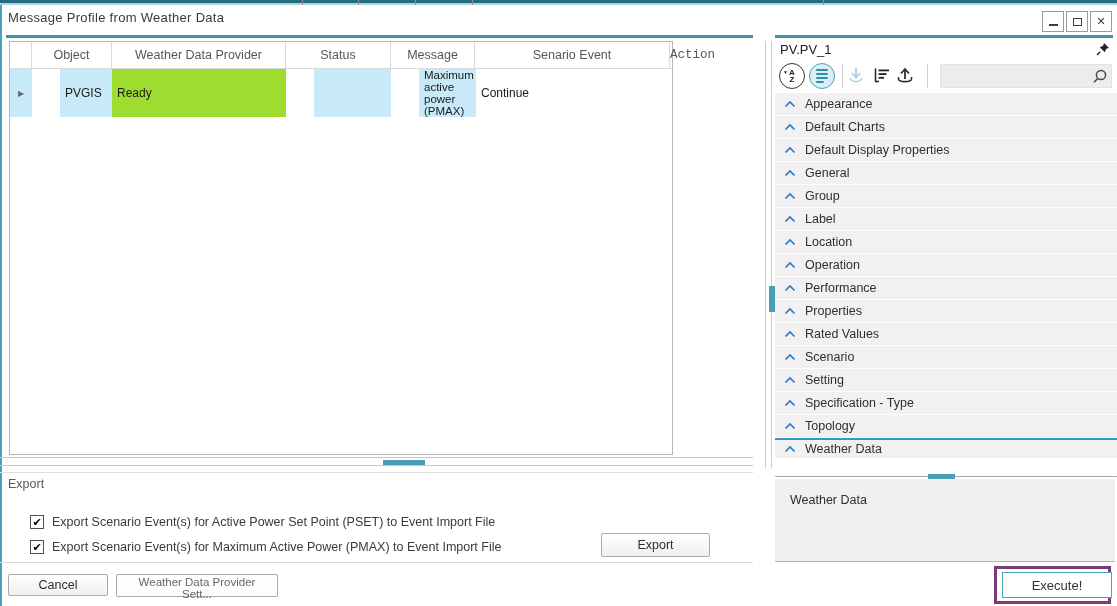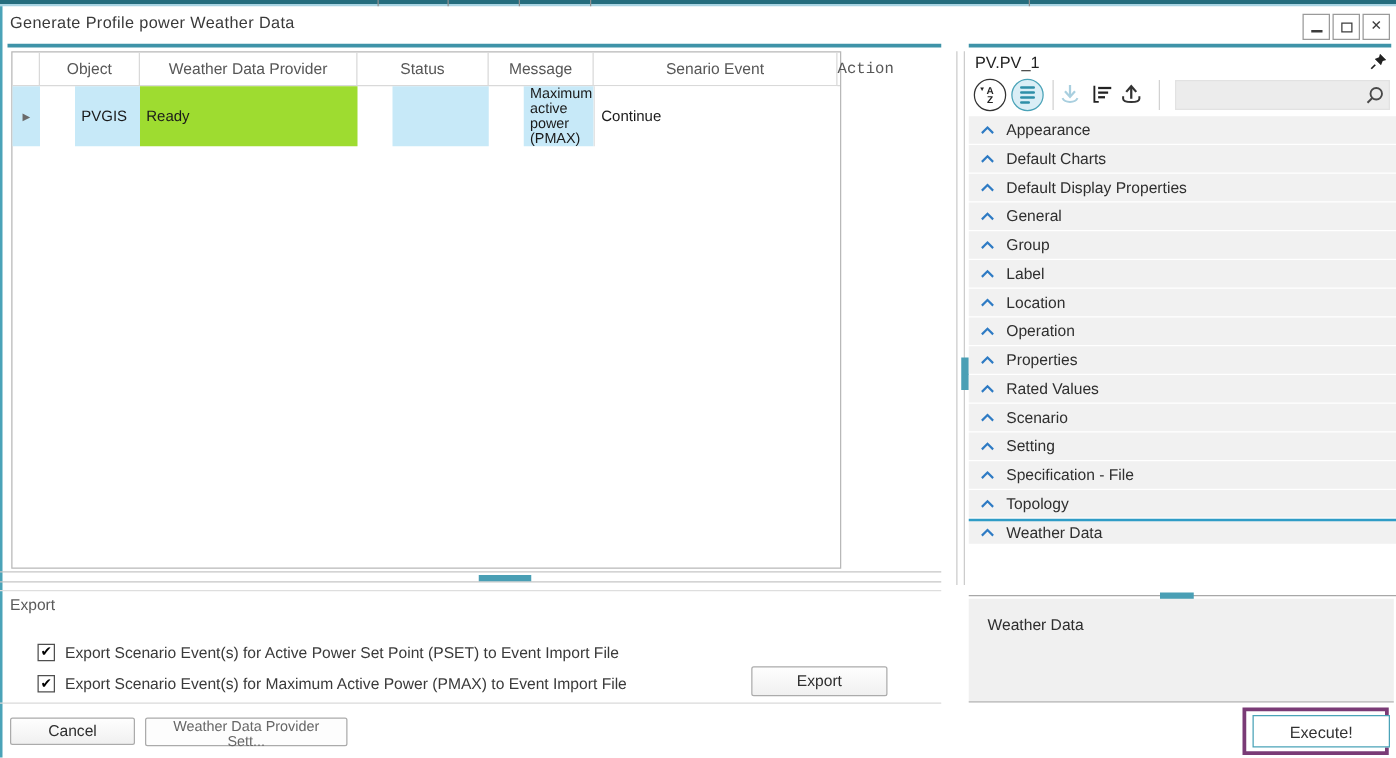--- a/index.html
+++ b/index.html
@@ -110,21 +110,21 @@
 
 <div class="top-strip" id="top-strip">
     <div class="tick" style="left: 302px;"></div>
     <div class="tick" style="left: 358px;"></div>
     <div class="tick" style="left: 415px;"></div>
     <div class="tick" style="left: 472px;"></div>
     <div class="tick" style="left: 823px;"></div>
   </div>
 <div class="left-edge"></div>
 
-<div class="dialog-title">Generate Profile power Weather Data</div>
+<div class="dialog-title">Message Profile from Weather Data</div>
 
 <div class="win-controls">
   <div class="win-btn">
       <span class="glyph-min"></span>
     </div>
   <div class="win-btn">
       <span class="glyph-max"></span>
     </div>
   <div class="win-btn">
       <span class="glyph-close">✕</span>
@@ -268,20 +268,26 @@
     <div class="cat-item">
       <svg class="chev" width="12" height="8" viewBox="0 0 12 8">
         <path d="M1.5 6.5 L6 2 L10.5 6.5" fill="none" stroke="#2e7bc4" stroke-width="1.7"></path>
       </svg>
       <span class="cat-label">Operation</span>
     </div>
     <div class="cat-item">
       <svg class="chev" width="12" height="8" viewBox="0 0 12 8">
         <path d="M1.5 6.5 L6 2 L10.5 6.5" fill="none" stroke="#2e7bc4" stroke-width="1.7"></path>
       </svg>
+      <span class="cat-label">Performance</span>
+    </div>
+    <div class="cat-item">
+      <svg class="chev" width="12" height="8" viewBox="0 0 12 8">
+        <path d="M1.5 6.5 L6 2 L10.5 6.5" fill="none" stroke="#2e7bc4" stroke-width="1.7"></path>
+      </svg>
       <span class="cat-label">Properties</span>
     </div>
     <div class="cat-item">
       <svg class="chev" width="12" height="8" viewBox="0 0 12 8">
         <path d="M1.5 6.5 L6 2 L10.5 6.5" fill="none" stroke="#2e7bc4" stroke-width="1.7"></path>
       </svg>
       <span class="cat-label">Rated Values</span>
     </div>
     <div class="cat-item">
       <svg class="chev" width="12" height="8" viewBox="0 0 12 8">
@@ -292,21 +298,21 @@
     <div class="cat-item">
       <svg class="chev" width="12" height="8" viewBox="0 0 12 8">
         <path d="M1.5 6.5 L6 2 L10.5 6.5" fill="none" stroke="#2e7bc4" stroke-width="1.7"></path>
       </svg>
       <span class="cat-label">Setting</span>
     </div>
     <div class="cat-item">
       <svg class="chev" width="12" height="8" viewBox="0 0 12 8">
         <path d="M1.5 6.5 L6 2 L10.5 6.5" fill="none" stroke="#2e7bc4" stroke-width="1.7"></path>
       </svg>
-      <span class="cat-label">Specification - File</span>
+      <span class="cat-label">Specification - Type</span>
     </div>
     <div class="cat-item">
       <svg class="chev" width="12" height="8" viewBox="0 0 12 8">
         <path d="M1.5 6.5 L6 2 L10.5 6.5" fill="none" stroke="#2e7bc4" stroke-width="1.7"></path>
       </svg>
       <span class="cat-label">Topology</span>
     </div>
     <div class="cat-item cat-selected">
       <svg class="chev" width="12" height="8" viewBox="0 0 12 8">
         <path d="M1.5 6.5 L6 2 L10.5 6.5" fill="none" stroke="#2e7bc4" stroke-width="1.7"></path>

